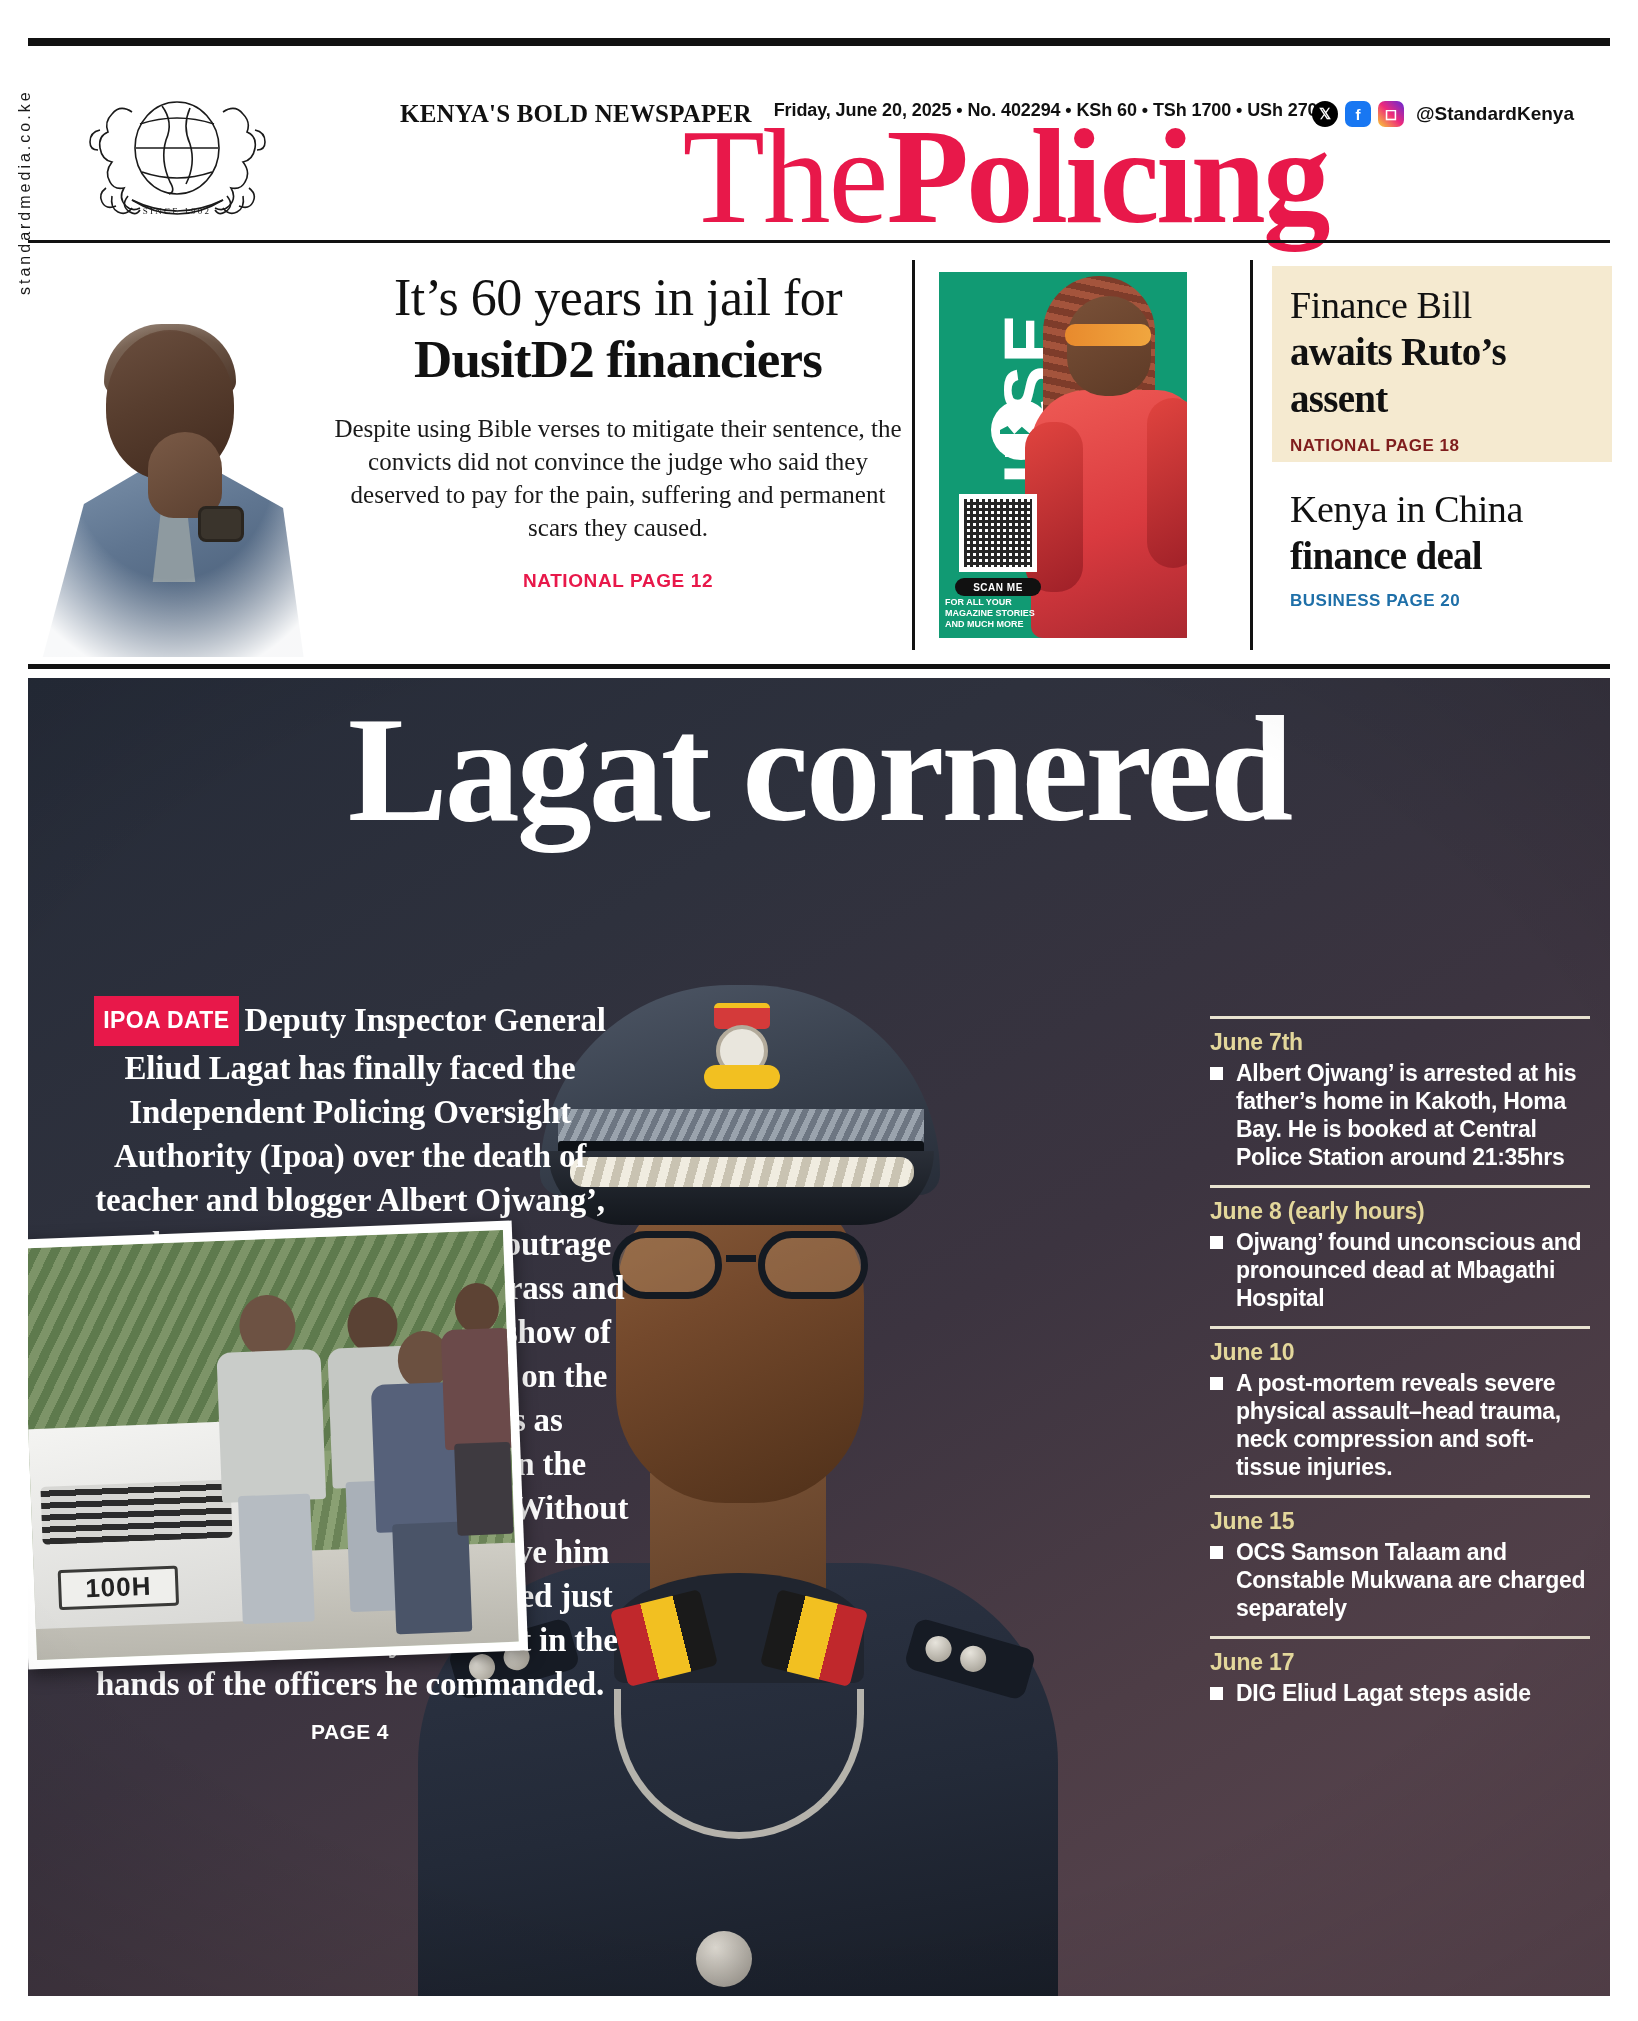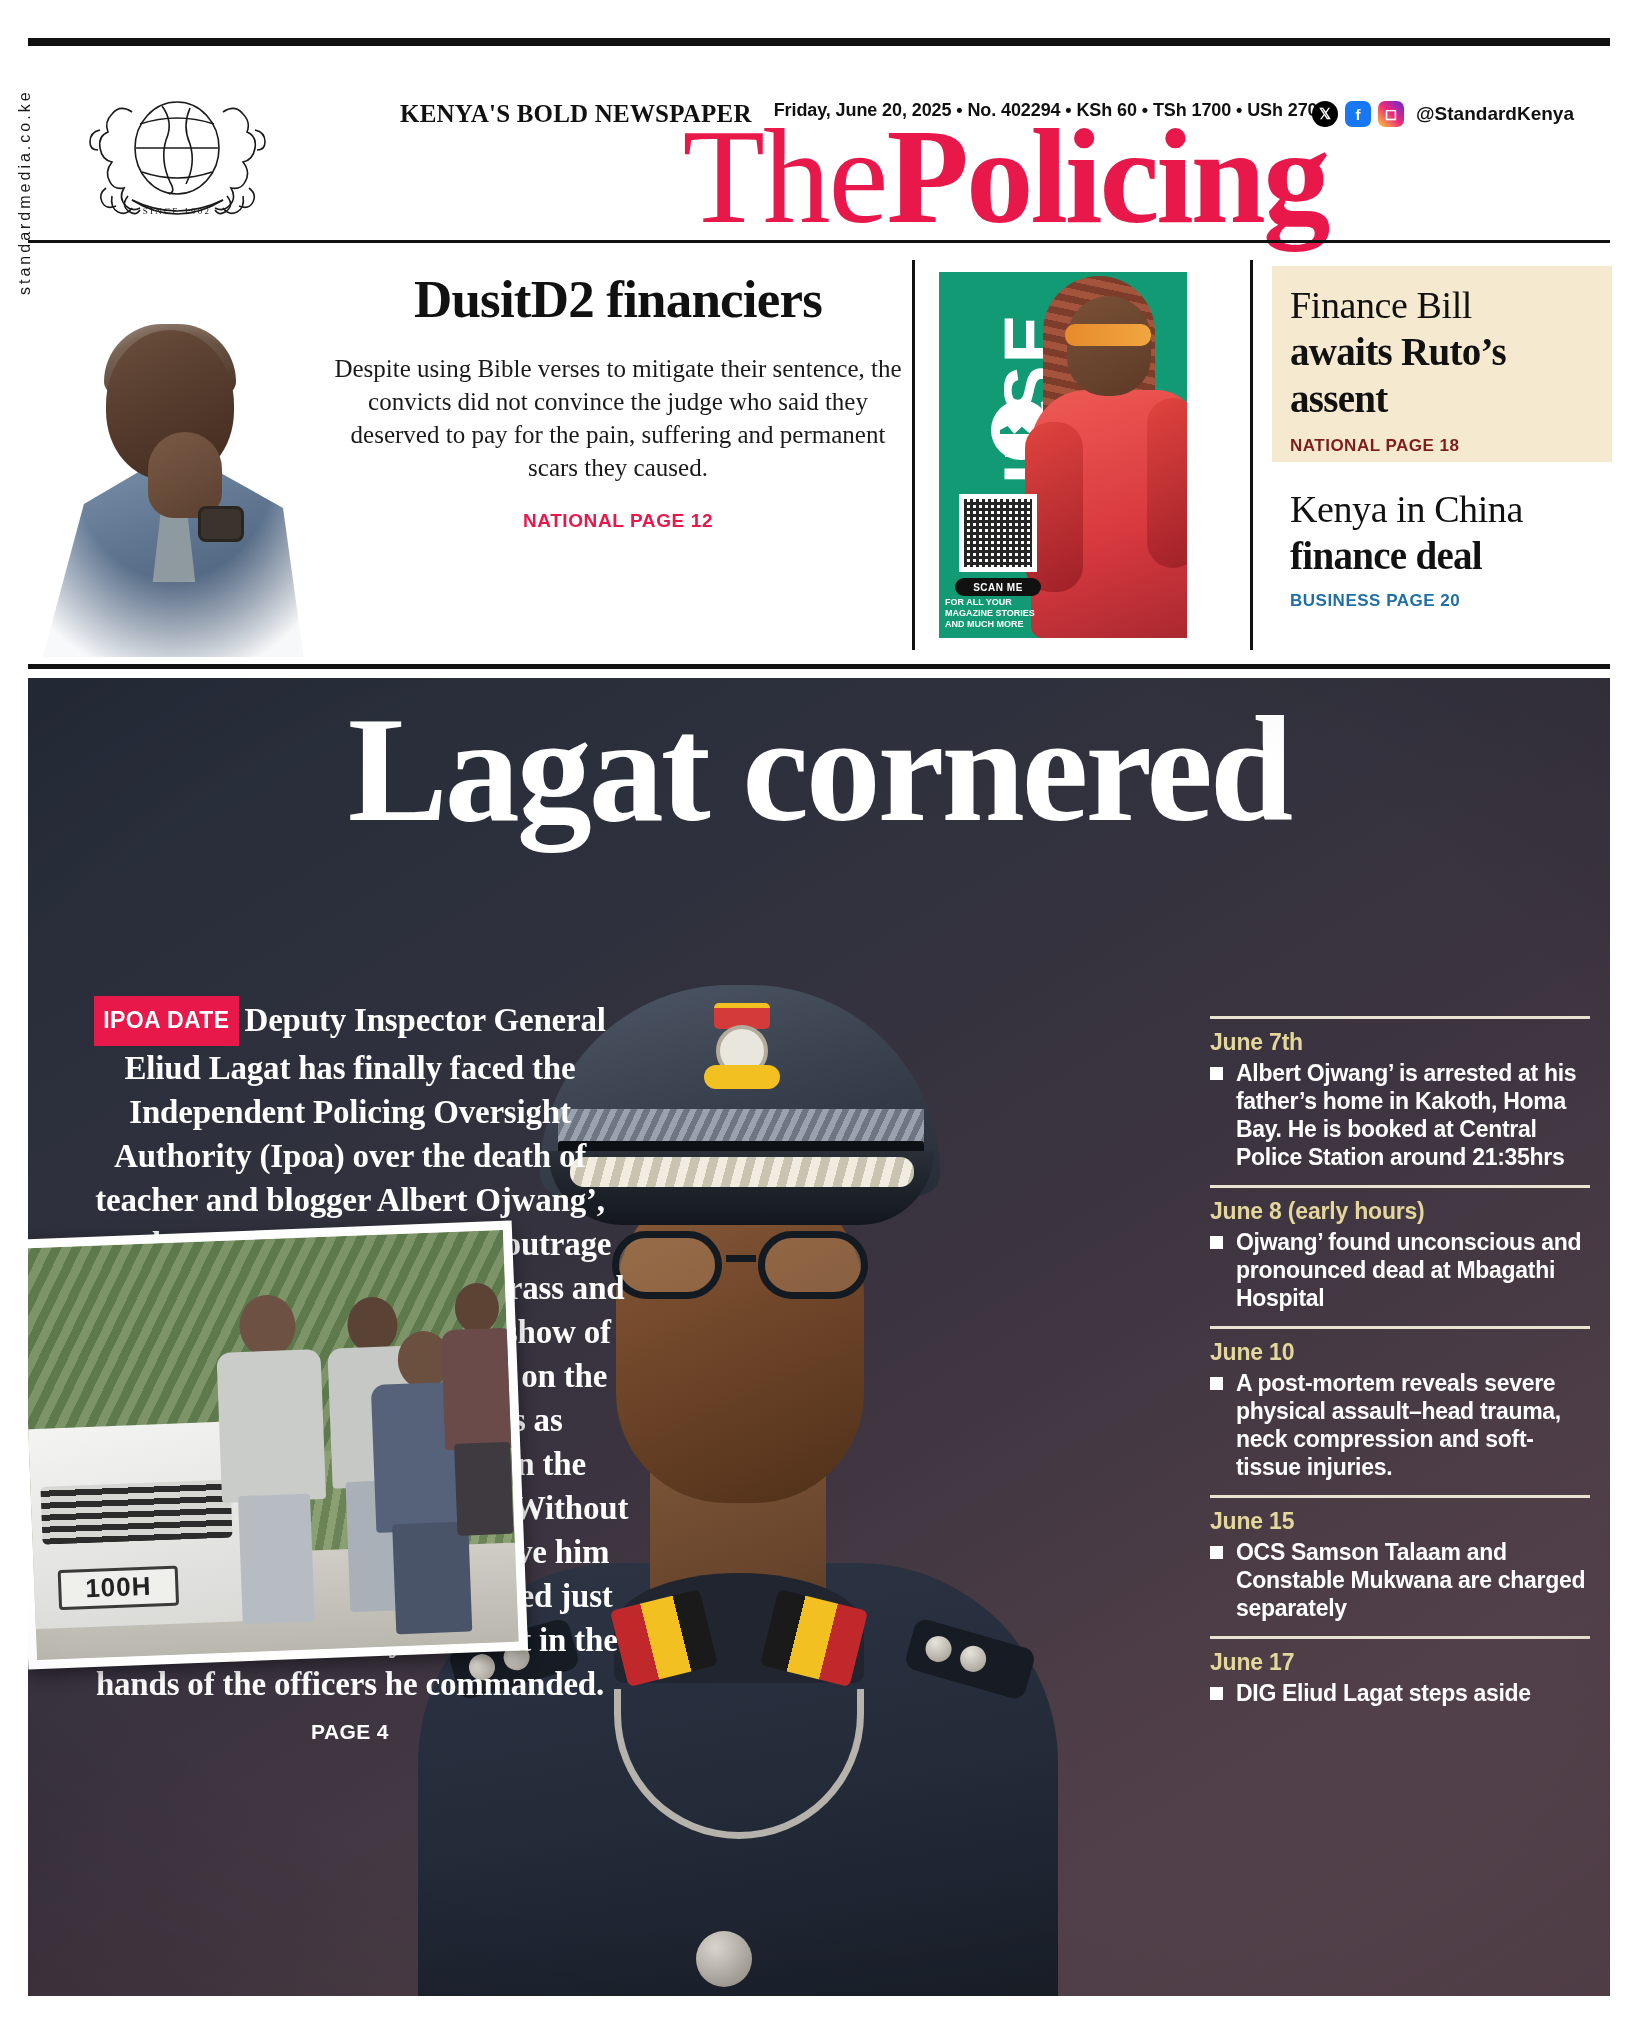--- a/index.html
+++ b/index.html
@@ -425,20 +425,21 @@
     <div class="torso"></div>
     <div class="shirt"></div>
     <div class="hair"></div>
     <div class="head"></div>
     <div class="hand"></div>
     <div class="watch"></div>
     <div class="fade"></div>
   </div>
 
   <div class="dusit-text">
+    <div class="dusit-k1">It’s 60 years in jail for</div>
     <div class="dusit-k2">DusitD2 financiers</div>
     <div class="dusit-deck">Despite using Bible verses to mitigate their sentence, the convicts did not convince the judge who said they deserved to pay for the pain, suffering and permanent scars they caused.</div>
     <div class="dusit-ref">NATIONAL PAGE 12</div>
   </div>
 
   <div class="vdiv" style="left:884px;"></div>
 
   <div class="pulse">
     <div class="pulse-inner">
       <div class="pulse-word">PULSE</div>

